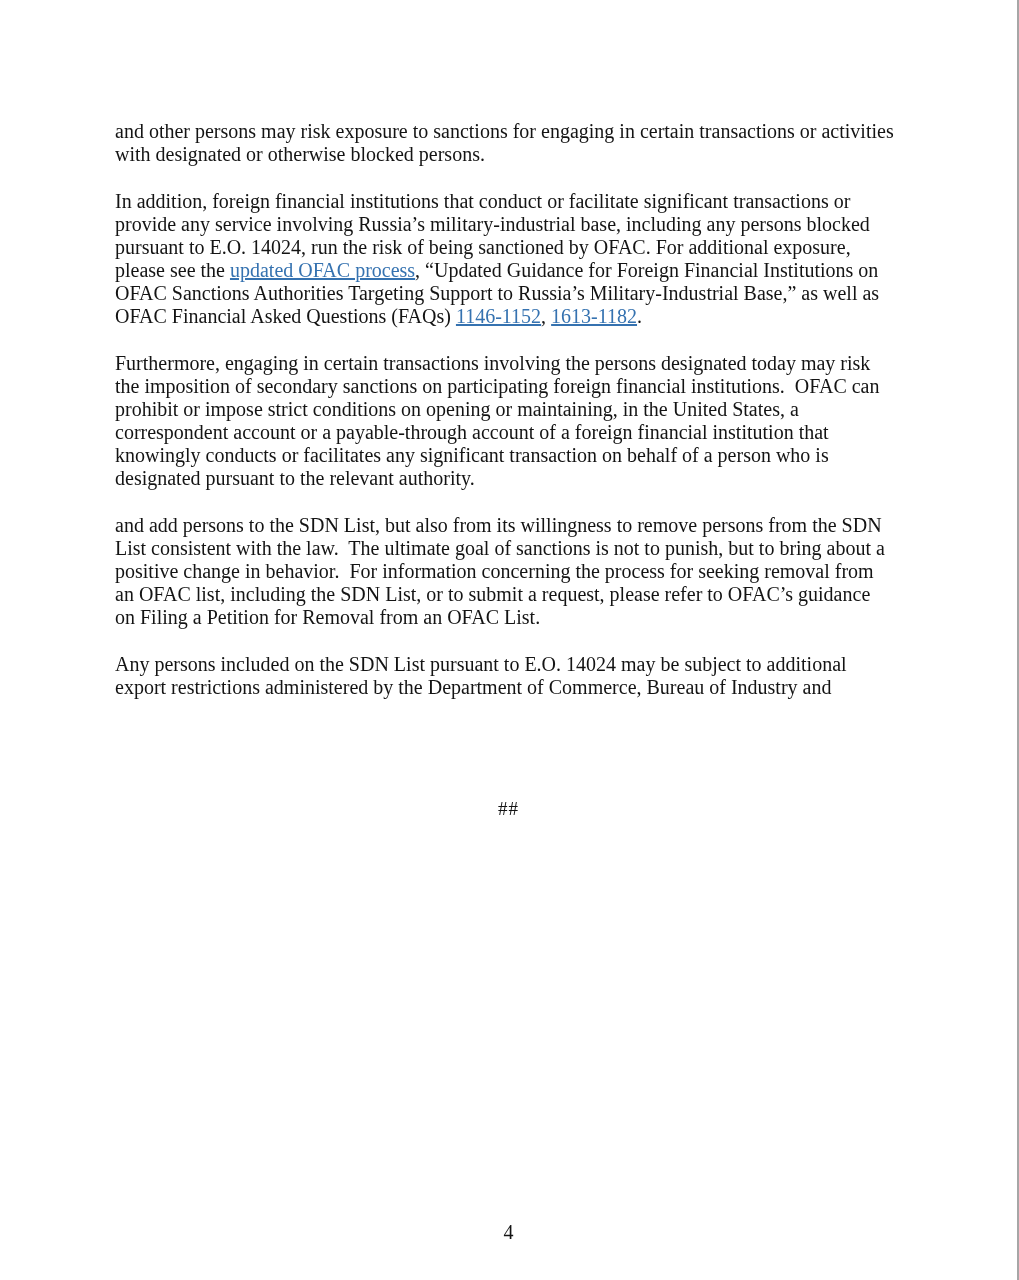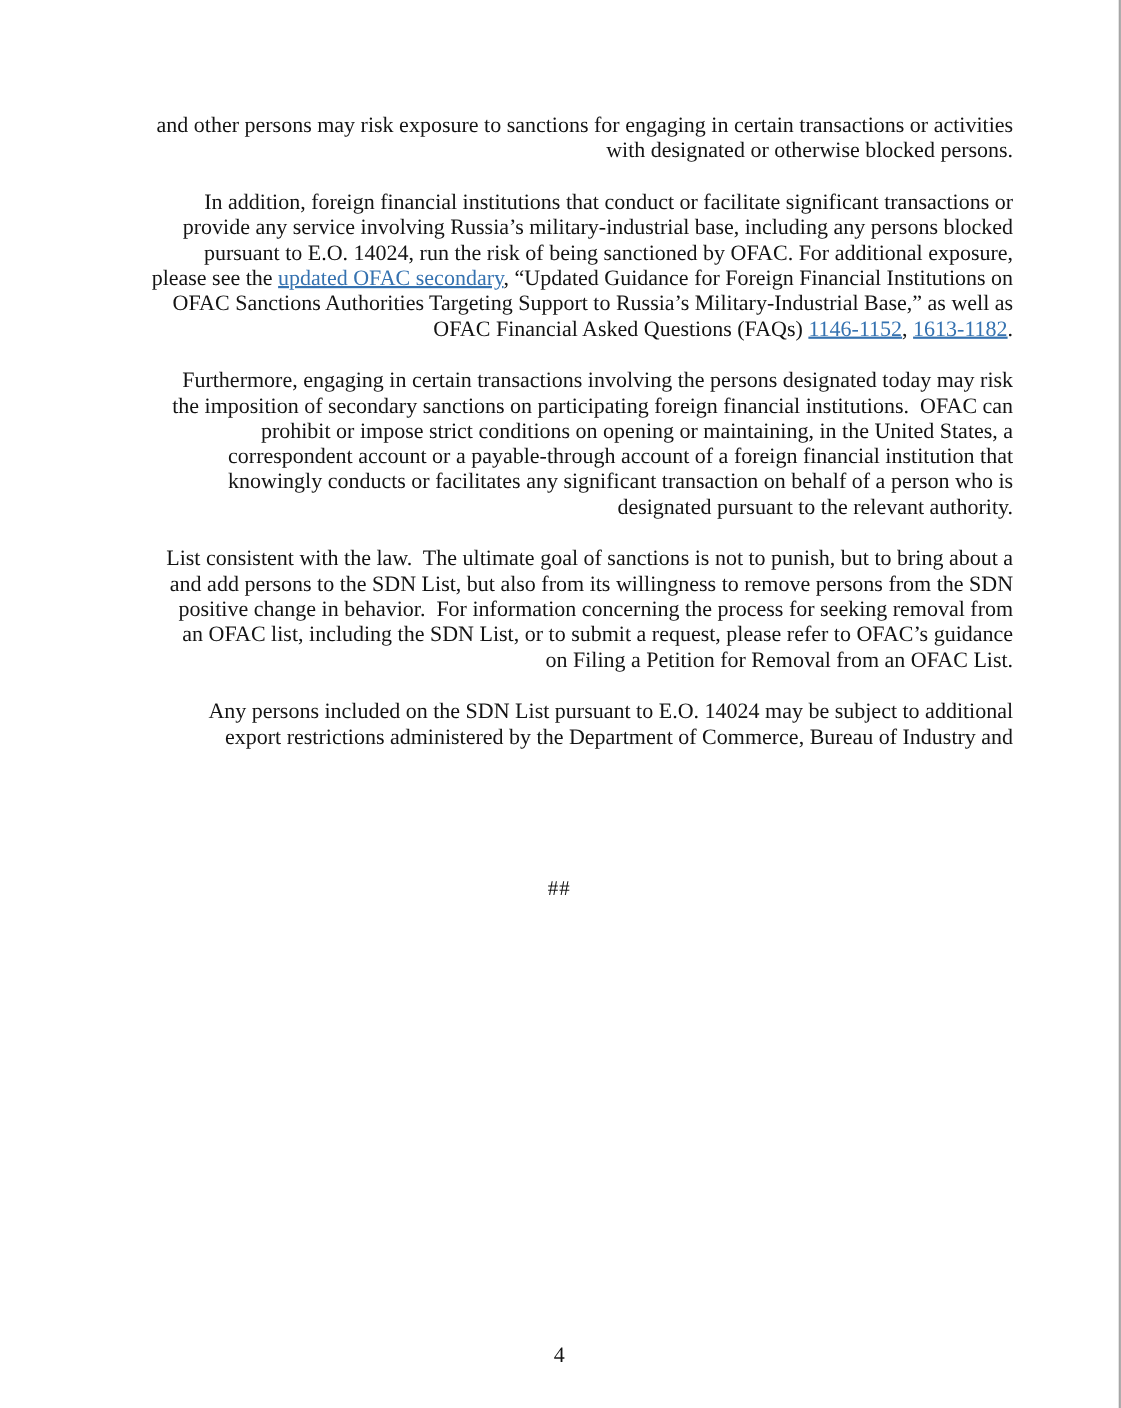--- a/index.html
+++ b/index.html
@@ -18,23 +18,22 @@
   .page {
     position: absolute;
     inset: 0;
     background: #ffffff;
     border-right: 2px solid var(--edge, #a6a6a6);
     box-sizing: border-box;
   }
   .content {
     position: absolute;
     left: 115px;
-    top: 103px;
+    top: 120px;
     width: 806px;
-    text-align: right;
   }
   .para {
     margin: 0 0 24px 0;
   }
   .line {
     white-space: pre;
     font-size: 20px;
     line-height: 23px;
   }
   .doclink {
@@ -73,35 +72,35 @@
 <div class="page">
   <div class="content">
       <div class="para">
         <div class="line"><span>and other persons may risk exposure to sanctions for engaging in certain transactions or activities</span></div>
         <div class="line"><span>with designated or otherwise blocked persons.</span></div>
       </div>
       <div class="para">
         <div class="line"><span>In addition, foreign financial institutions that conduct or facilitate significant transactions or</span></div>
         <div class="line"><span>provide any service involving Russia’s military-industrial base, including any persons blocked</span></div>
         <div class="line"><span>pursuant to E.O. 14024, run the risk of being sanctioned by OFAC. For additional exposure,</span></div>
-        <div class="line"><span>please see the </span><a class="doclink" href="#">updated OFAC secondary</a><span>, “Updated Guidance for Foreign Financial Institutions on</span></div>
+        <div class="line"><span>please see the </span><a class="doclink" href="#">updated OFAC process</a><span>, “Updated Guidance for Foreign Financial Institutions on</span></div>
         <div class="line"><span>OFAC Sanctions Authorities Targeting Support to Russia’s Military-Industrial Base,” as well as</span></div>
         <div class="line"><span>OFAC Financial Asked Questions (FAQs) </span><a class="doclink" href="#">1146-1152</a><span>, </span><a class="doclink" href="#">1613-1182</a><span>.</span></div>
       </div>
       <div class="para">
         <div class="line"><span>Furthermore, engaging in certain transactions involving the persons designated today may risk</span></div>
         <div class="line"><span>the imposition of secondary sanctions on participating foreign financial institutions.  OFAC can</span></div>
         <div class="line"><span>prohibit or impose strict conditions on opening or maintaining, in the United States, a</span></div>
         <div class="line"><span>correspondent account or a payable-through account of a foreign financial institution that</span></div>
         <div class="line"><span>knowingly conducts or facilitates any significant transaction on behalf of a person who is</span></div>
         <div class="line"><span>designated pursuant to the relevant authority.</span></div>
       </div>
       <div class="para">
+        <div class="line"><span>and add persons to the SDN List, but also from its willingness to remove persons from the SDN</span></div>
         <div class="line"><span>List consistent with the law.  The ultimate goal of sanctions is not to punish, but to bring about a</span></div>
-        <div class="line"><span>and add persons to the SDN List, but also from its willingness to remove persons from the SDN</span></div>
         <div class="line"><span>positive change in behavior.  For information concerning the process for seeking removal from</span></div>
         <div class="line"><span>an OFAC list, including the SDN List, or to submit a request, please refer to OFAC’s guidance</span></div>
         <div class="line"><span>on Filing a Petition for Removal from an OFAC List.</span></div>
       </div>
       <div class="para">
         <div class="line"><span>Any persons included on the SDN List pursuant to E.O. 14024 may be subject to additional</span></div>
         <div class="line"><span>export restrictions administered by the Department of Commerce, Bureau of Industry and</span></div>
       </div>
     </div>
   <div class="endmark">##</div>

